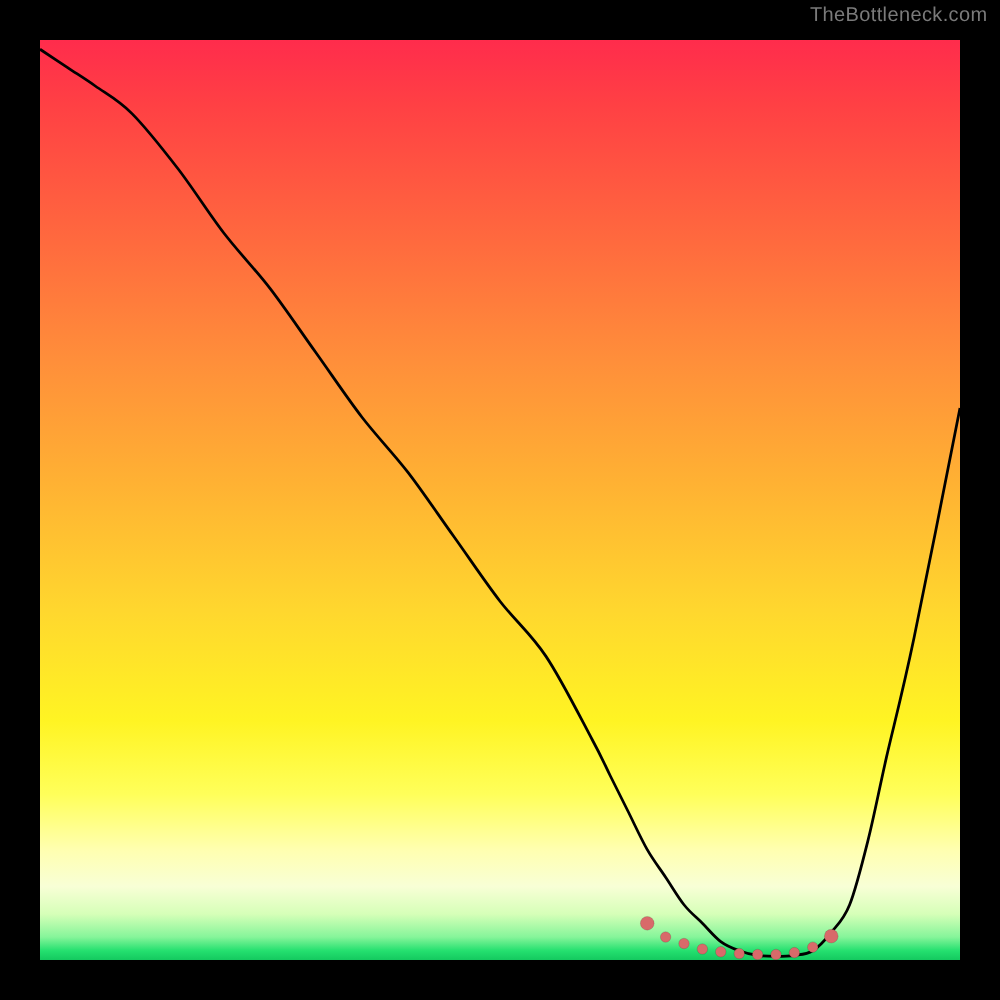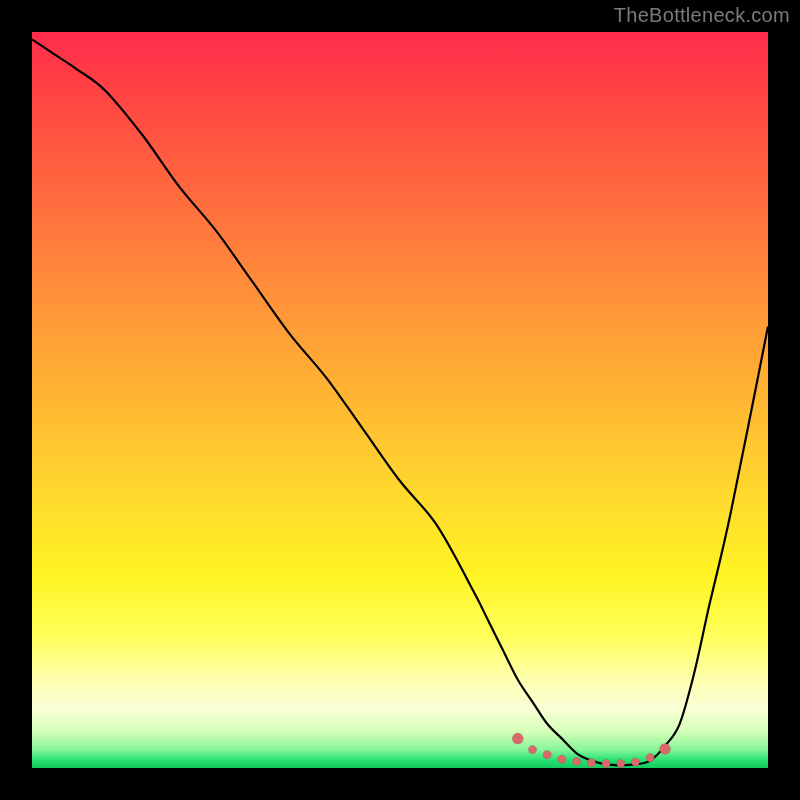--- a/index.html
+++ b/index.html
@@ -17,21 +17,21 @@
     left: 0;
     width: 800px;
     height: 800px;
     background: #000;
   }
   .watermark {
     position: absolute;
     top: 4px;
     right: 10px;
     color: #7a7a7a;
-    font-size: 20px;
+    font-size: 16px;
     font-weight: 400;
     letter-spacing: 0.3px;
     user-select: none;
   }
   .plot {
     position: absolute;
     top: 32px;
     left: 32px;
     width: 736px;
     height: 736px;

